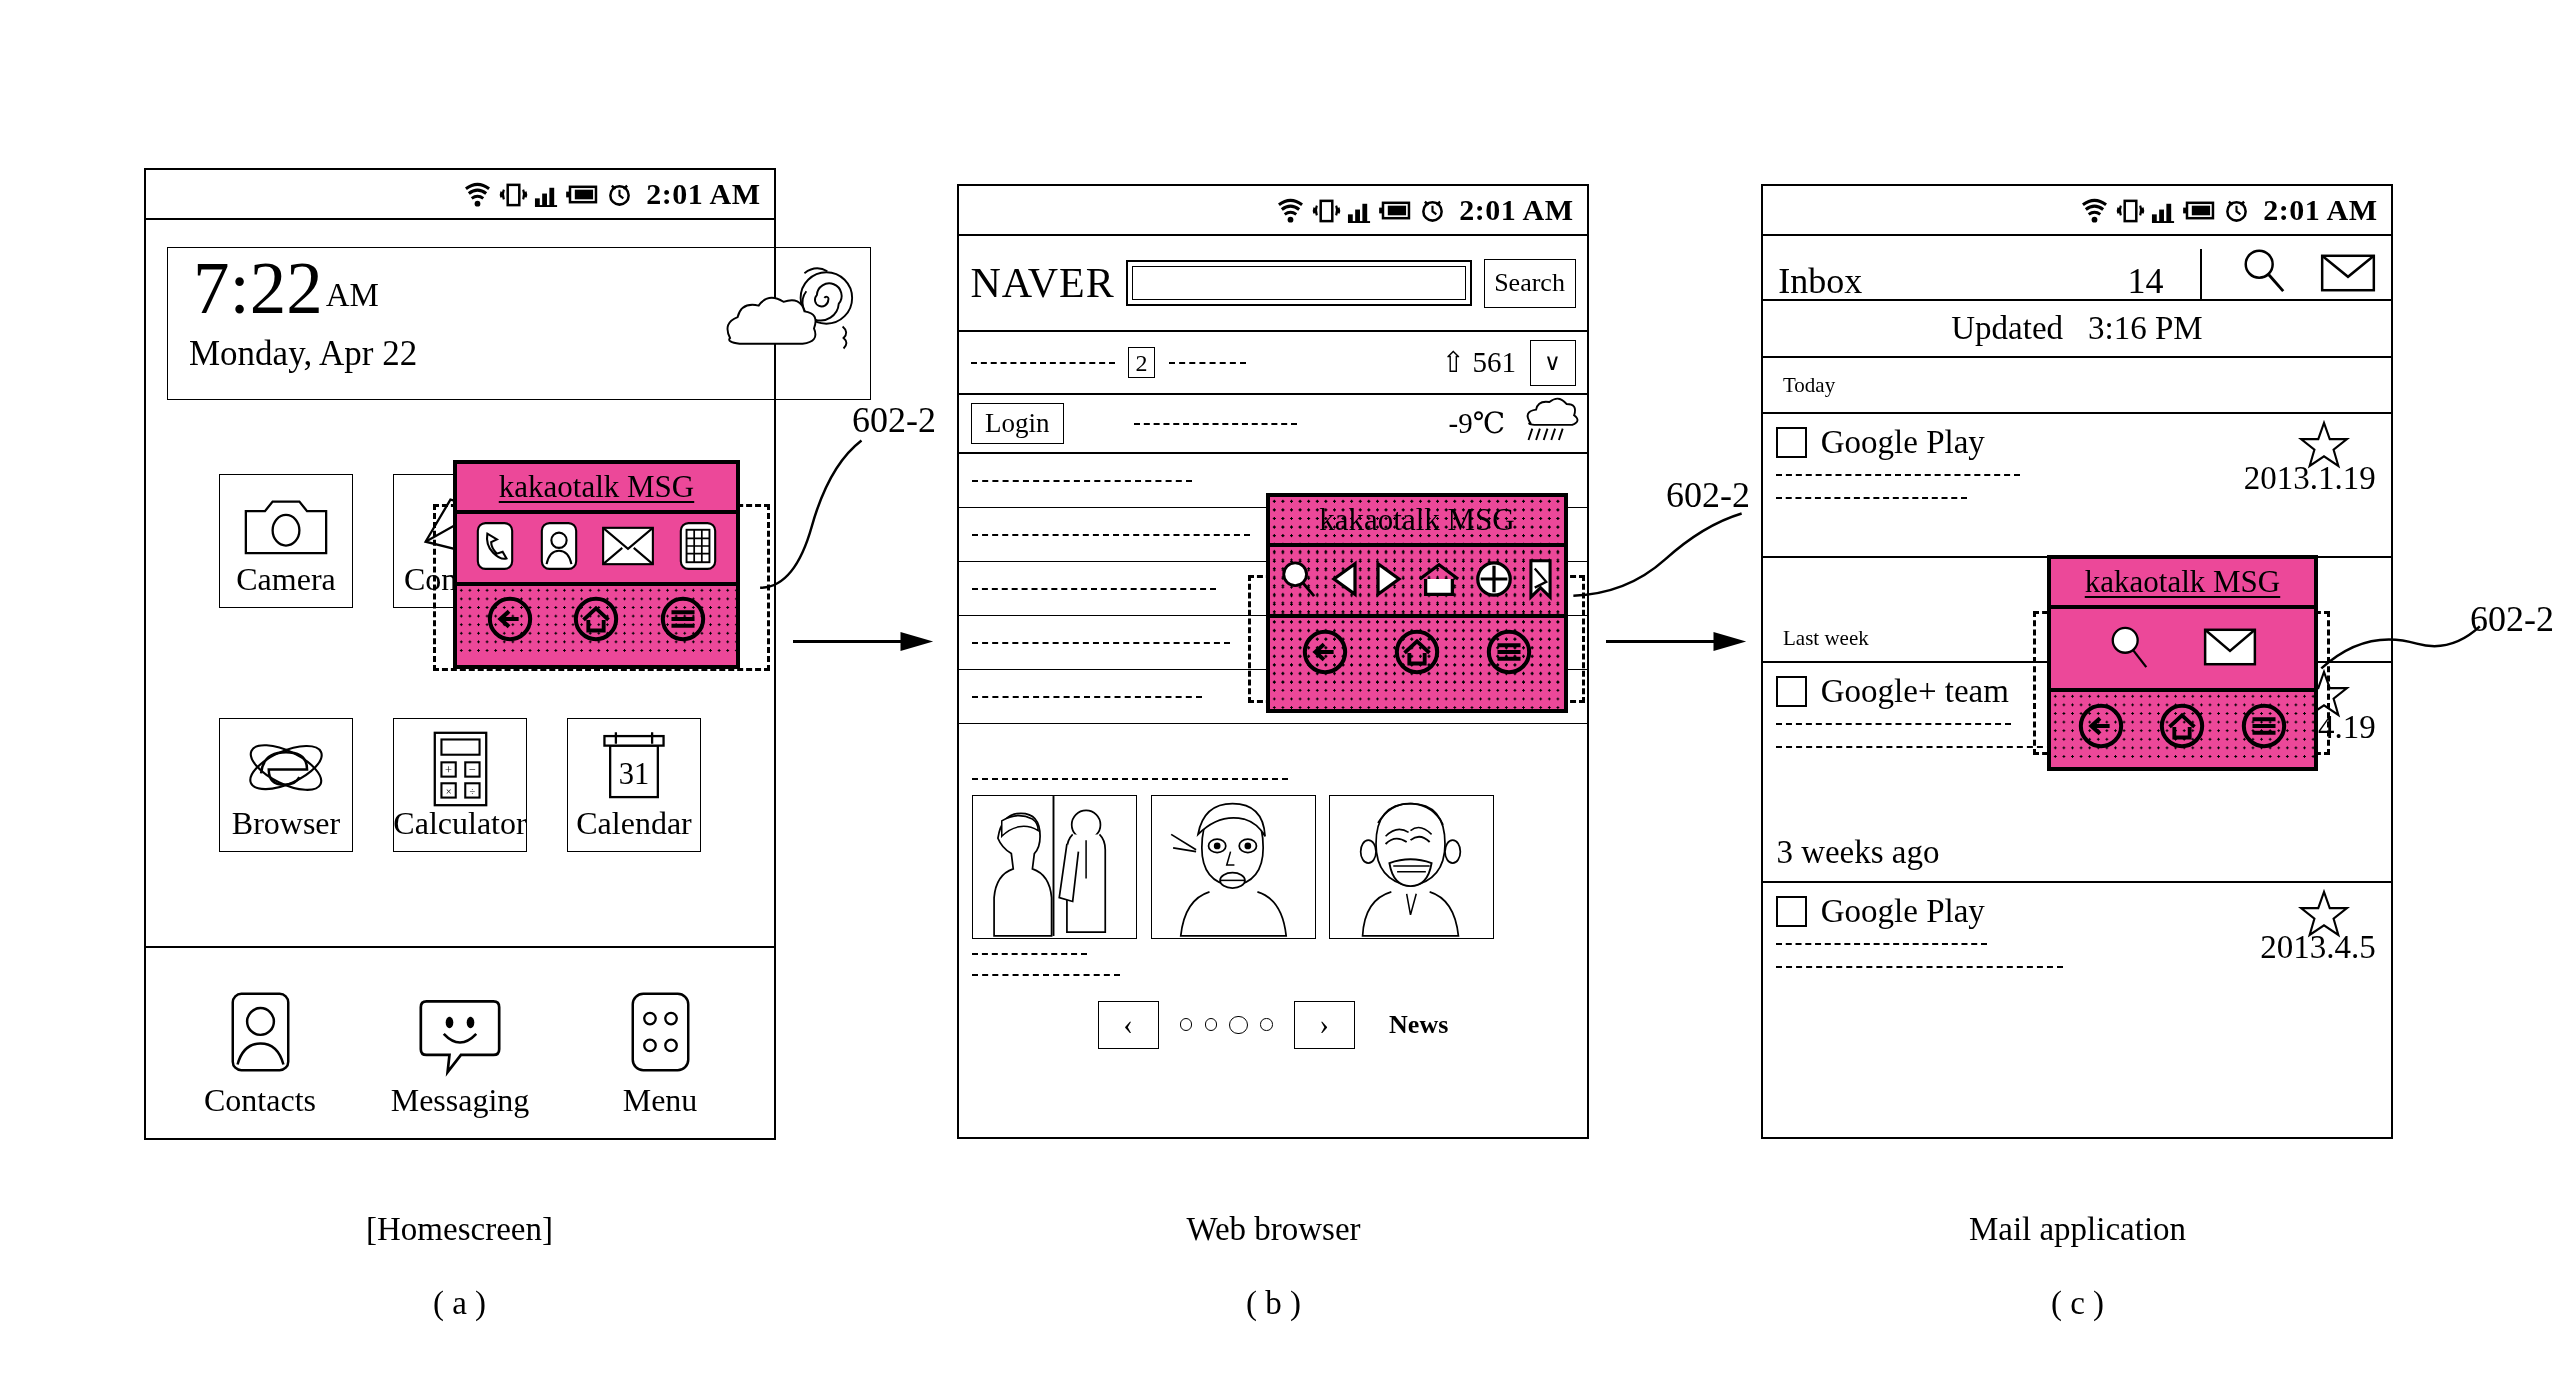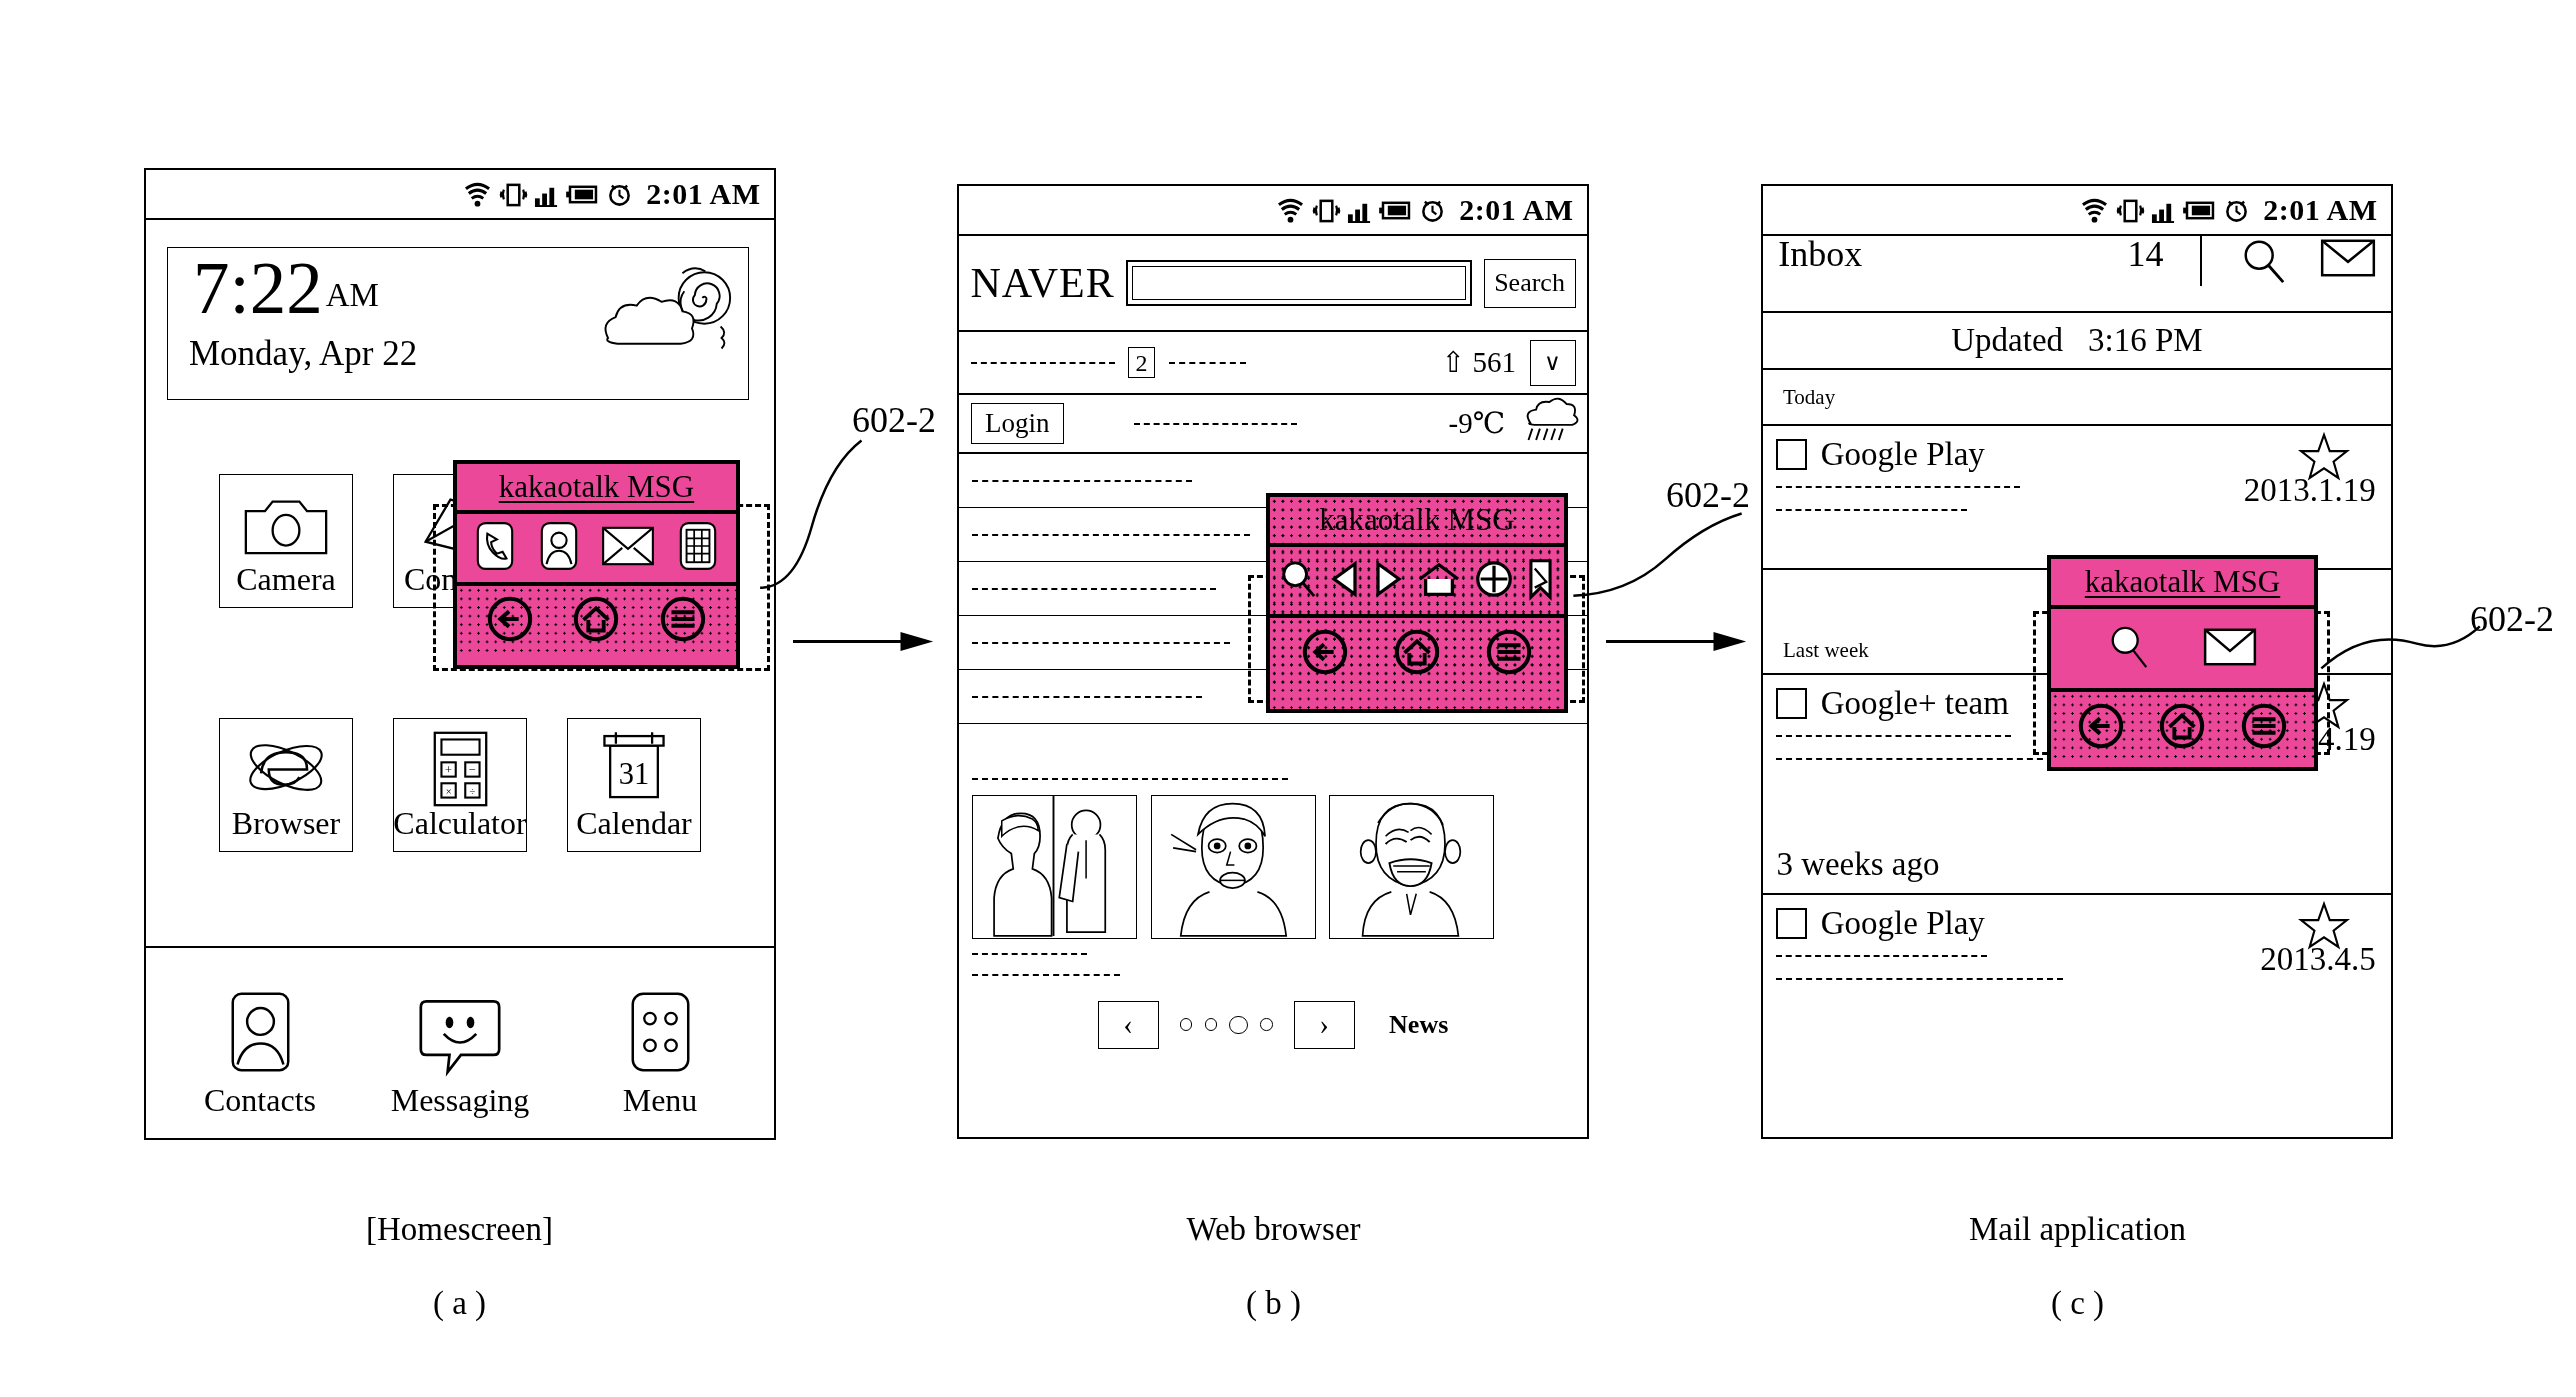--- a/index.html
+++ b/index.html
@@ -15,21 +15,21 @@
   #panel-b{left:957px;top:184px;width:632px;height:955px;}
   #panel-c{left:1761px;top:184px;width:632px;height:955px;}
 
   .statusbar{position:relative;height:50px;border-bottom:2.9px solid #000;box-sizing:border-box;
              display:flex;align-items:center;justify-content:flex-end;padding-right:13.4px;gap:6.7px;}
   .sb-time{font-size:30px;line-height:1;letter-spacing:0.5px;font-weight:700;margin-left:7px;}
   .sbicon{display:block;}
 
   
   .a-body{position:relative;height:728px;border-bottom:2.9px solid #000;box-sizing:border-box;}
-  .widget{position:absolute;left:21px;top:27px;width:582px;height:153px;border:1.9px solid #000;box-sizing:border-box;}
+  .widget{position:absolute;left:21px;top:27px;width:704px;height:153px;border:1.9px solid #000;box-sizing:border-box;}
   .w-time{position:absolute;left:25px;top:3.8px;font-size:73px;line-height:1;font-weight:400;}
   .w-ampm{font-size:33px;vertical-align:6.7px;margin-left:2.9px;}
   .w-date{position:absolute;left:21px;top:88px;font-size:35px;line-height:1;}
   .w-weather{position:absolute;right:5.7px;top:7.7px;}
 
   .approw{position:absolute;left:0;width:100%;display:flex;justify-content:center;gap:40px;}
   #approw-1{top:254px;}
   #approw-2{top:498px;}
   .appcell{width:134px;height:134px;border:1.9px solid #000;box-sizing:border-box;
            display:flex;flex-direction:column;align-items:center;justify-content:flex-start;padding-top:7.7px;}
@@ -63,21 +63,21 @@
   .nv-photos{display:flex;gap:13.4px;padding:15.3px 13.4px 0 13.4px;}
   .photo{border:1.9px solid #000;box-sizing:border-box;width:165px;height:144px;background:#fff;overflow:hidden;}
   .nv-pager{display:flex;align-items:center;justify-content:center;gap:21px;margin-top:25px;}
   .pg-btn{width:59px;height:46px;border:1.9px solid #000;display:flex;align-items:center;justify-content:center;font-size:29px;}
   .dots{display:flex;align-items:center;gap:12.4px;}
   .dot{width:10.5px;height:10.5px;border:1.9px solid #000;border-radius:50%;}
   .dot.big{width:16.3px;height:16.3px;}
   .news{font-size:26px;font-weight:700;margin-left:13.4px;}
 
   
-  .ml-head{height:77px;border-bottom:2.9px solid #000;box-sizing:border-box;display:flex;align-items:flex-start;padding:0 15.3px;gap:31px;}
+  .ml-head{height:65px;border-bottom:2.9px solid #000;box-sizing:border-box;display:flex;align-items:flex-end;padding:0 15.3px;gap:31px;}
   .ml-title{font-size:36px;line-height:1;}
   .ml-count{font-size:36px;line-height:1;margin-left:auto;}
   .ml-div{width:1.9px;height:50px;background:#000;margin:0 5.7px;}
   .ml-upd{height:57px;border-bottom:2.9px solid #000;box-sizing:border-box;display:flex;align-items:center;justify-content:center;gap:25px;font-size:33px;}
   .ml-sec{height:56px;border-bottom:2.9px solid #000;box-sizing:border-box;display:flex;align-items:center;padding-left:20px;font-size:21px;}
   .ml-item{position:relative;border-bottom:2.9px solid #000;box-sizing:border-box;padding:11.5px 13.4px 13.4px 13.4px;}
   .ml-item.nb{border-bottom:none;}
   .ml-r1{display:flex;align-items:center;gap:13.4px;}
   .chk{width:31px;height:31px;border:2.9px solid #000;box-sizing:border-box;}
   .ml-name{font-size:33px;line-height:1;}

